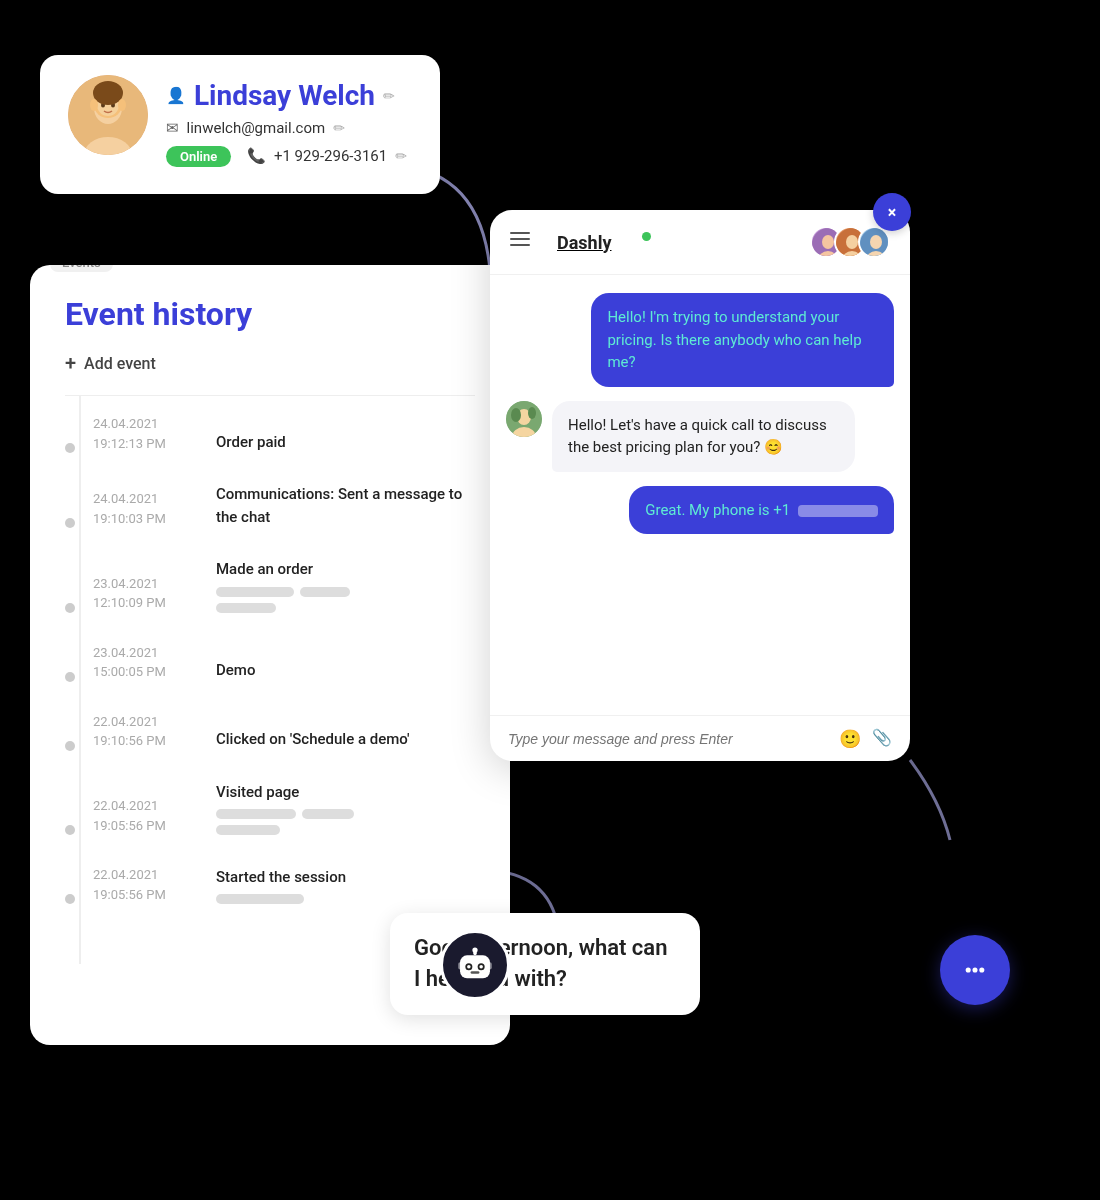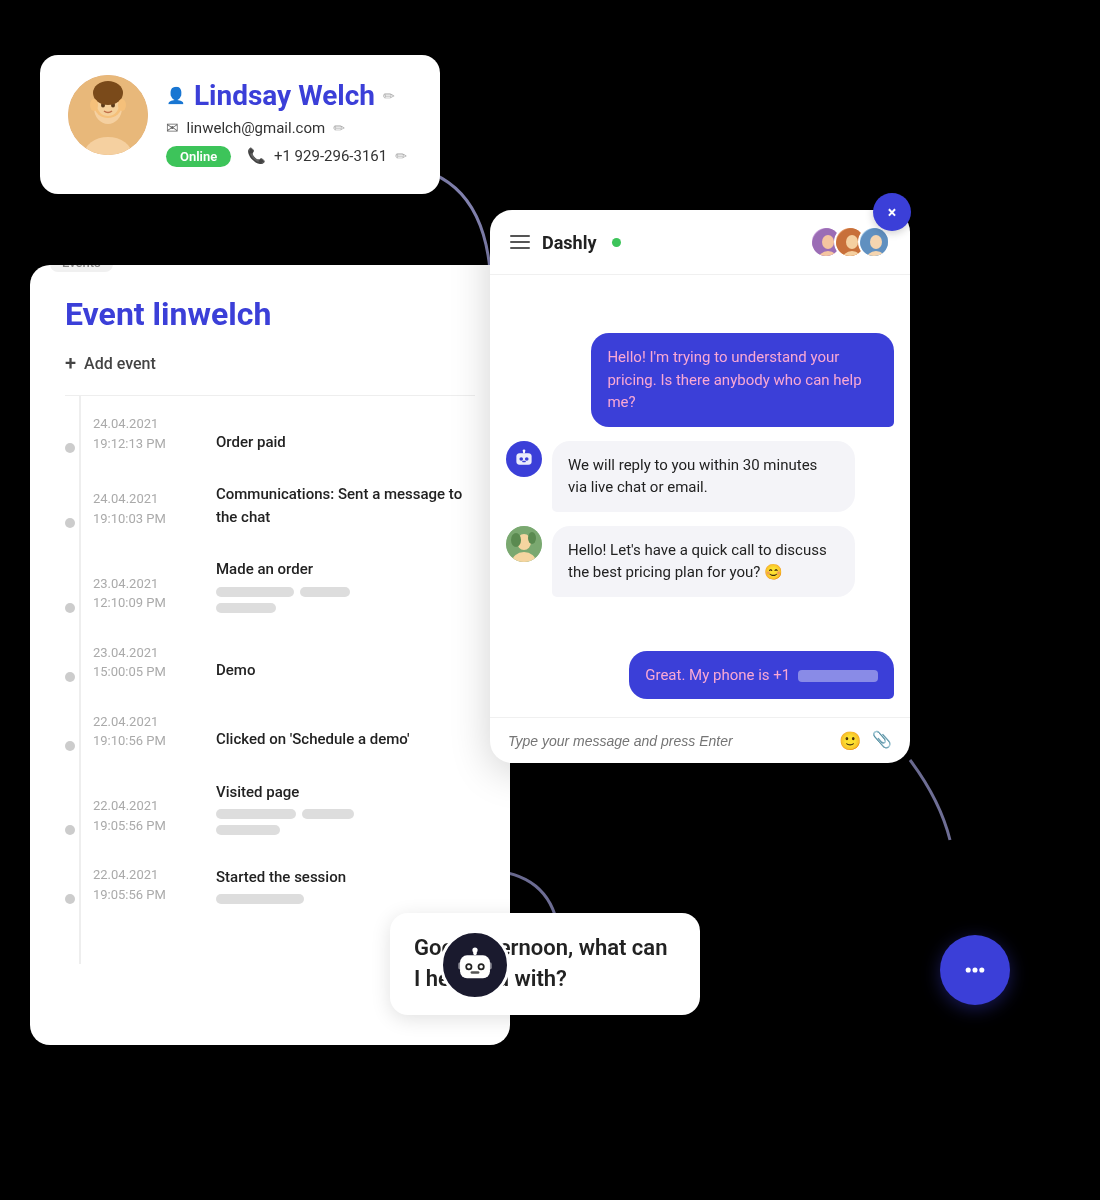--- a/index.html
+++ b/index.html
@@ -203,22 +203,23 @@
     }
     .chat-header {
       display: flex;
       align-items: center;
       justify-content: space-between;
       padding: 16px 20px;
       border-bottom: 1px solid #f0f0f0;
     }
     .chat-header-left {
       display: flex;
-      align-items: center;
-      gap: 12px;
+      align-items: flex-start;
+      gap: 27px;
+      text-decoration: underline;
     }
     .hamburger {
       display: flex;
       flex-direction: column;
       gap: 4px;
       cursor: pointer;
     }
     .hamburger span {
       display: block;
       width: 20px;
@@ -261,24 +262,23 @@
     }
     .msg-bubble {
       max-width: 78%;
       border-radius: 18px;
       padding: 13px 16px;
       font-size: 15px;
       line-height: 1.5;
     }
     .msg-bubble.sent {
       background: #3b3fd8;
-      color: #f9a8d4;
+      color: #5eead4;
       align-self: flex-end;
       border-bottom-right-radius: 5px;
-      margin-top: 40px;
     }
     .msg-bubble.received {
       background: #f4f4f8;
       color: #222;
       align-self: flex-start;
       border-bottom-left-radius: 5px;
     }
     .msg-row {
       display: flex;
       align-items: flex-start;
@@ -460,21 +460,21 @@
       <span style="color:#666;margin-left:8px;">📞</span>
       <span>+1 929-296-3161</span>
       <span class="edit-icon">✏</span>
     </div>
   </div>
 </div>
 
 <div class="event-panel">
   <div class="event-panel-label">Events</div>
   <div class="event-panel-header">
-    <div class="event-history-title">Event linwelch</div>
+    <div class="event-history-title">Event history</div>
     <div class="add-event-btn">
       <span class="plus">+</span>
       <span>Add event</span>
     </div>
     <hr class="divider">
   </div>
   <div class="timeline">
     <div class="timeline-line"></div>
 
     <div id="timeline-items">
@@ -573,36 +573,20 @@
       </div>
     </div>
   </div>
 
   <div class="chat-messages">
 
     <div class="msg-bubble sent">
       <span>Hello! I'm trying to understand your pricing. Is there anybody who can help me?</span>
     </div>
 
-    <div class="msg-row">
-      <div class="msg-bot-icon">
-        <svg viewBox="0 0 24 24" width="22" height="22" fill="white">
-          <rect x="4" y="6" width="16" height="12" rx="3" fill="white" opacity="0.9"></rect>
-          <rect x="4" y="6" width="16" height="12" rx="3" fill="none" stroke="white" stroke-width="0.5"></rect>
-          <circle cx="9" cy="12" r="2" fill="#3b3fd8"></circle>
-          <circle cx="15" cy="12" r="2" fill="#3b3fd8"></circle>
-          <rect x="10" y="14" width="4" height="1.5" rx="0.75" fill="#3b3fd8"></rect>
-          <rect x="11" y="3" width="2" height="3" rx="1" fill="white"></rect>
-          <circle cx="12" cy="3" r="1.5" fill="white"></circle>
-        </svg>
-      </div>
-      <div class="msg-bubble received">
-        <span>We will reply to you within 30 minutes via live chat or email.</span>
-      </div>
-    </div>
 
     <div class="msg-row">
       <div class="av" style="background:#8fbc8f;">
         <svg viewBox="0 0 36 36" width="36" height="36">
           <circle cx="18" cy="18" r="18" fill="#7aa870"></circle>
           <ellipse cx="18" cy="16" rx="7" ry="8" fill="#f5d5a0"></ellipse>
           <ellipse cx="18" cy="36" rx="12" ry="10" fill="#f5d5a0"></ellipse>
           <ellipse cx="10" cy="14" rx="5" ry="7" fill="#5a8a50"></ellipse>
           <ellipse cx="26" cy="12" rx="4" ry="6" fill="#5a8a50"></ellipse>
         </svg>

